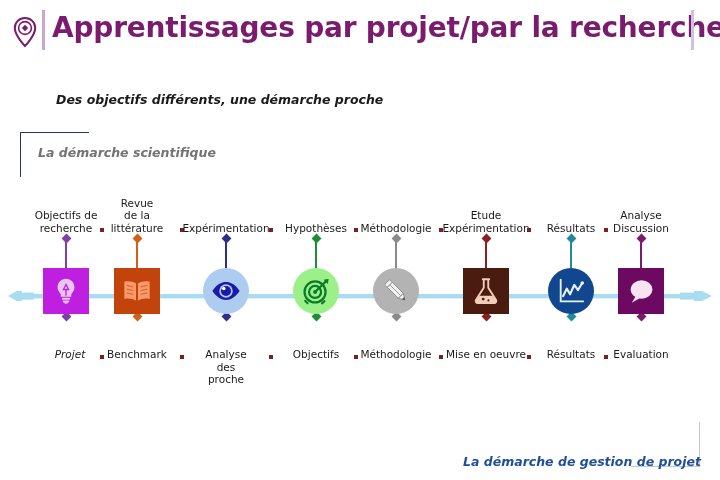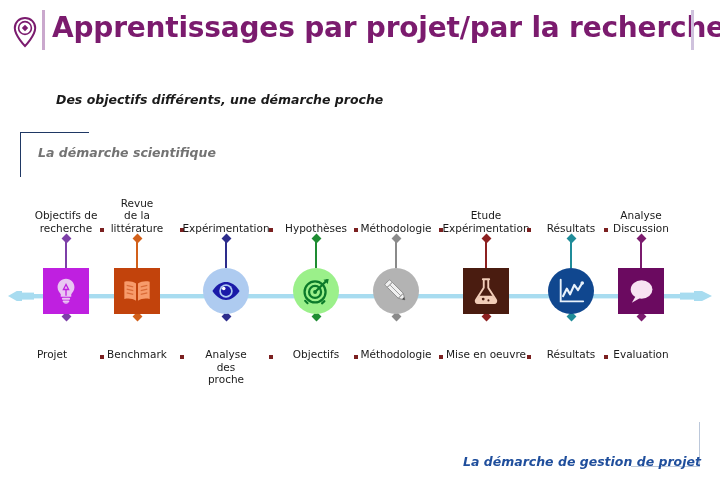--- a/index.html
+++ b/index.html
@@ -244,21 +244,21 @@
         <div>Résultats</div>
       </div>
       <div class="sep" style="left: 604px; top: 228px; background: rgb(123, 32, 32);"></div>
       <div class="lab wrap" style="width: 104px; left: 589px; top: 209px;">
         <div>Analyse</div>
         <div>Discussion</div>
       </div>
     </div>
 
   <div id="bottom-labels">
-      <div class="lab wrap" style="width: 104px; left: 0; top: 348px;">
+      <div class="lab wrap" style="width: 104px; left: 18px; top: 348px; font-style: italic;">
         <div>Projet</div>
       </div>
       <div class="sep" style="left: 99.5px; top: 355px; background: rgb(123, 32, 32);"></div>
       <div class="lab wrap" style="width: 104px; left: 85px; top: 348px;">
         <div>Benchmark</div>
       </div>
       <div class="sep" style="left: 179.5px; top: 355px; background: rgb(123, 32, 32);"></div>
       <div class="lab wrap" style="width: 104px; left: 174px; top: 348px;">
         <div>Analyse</div>
         <div>des</div>

